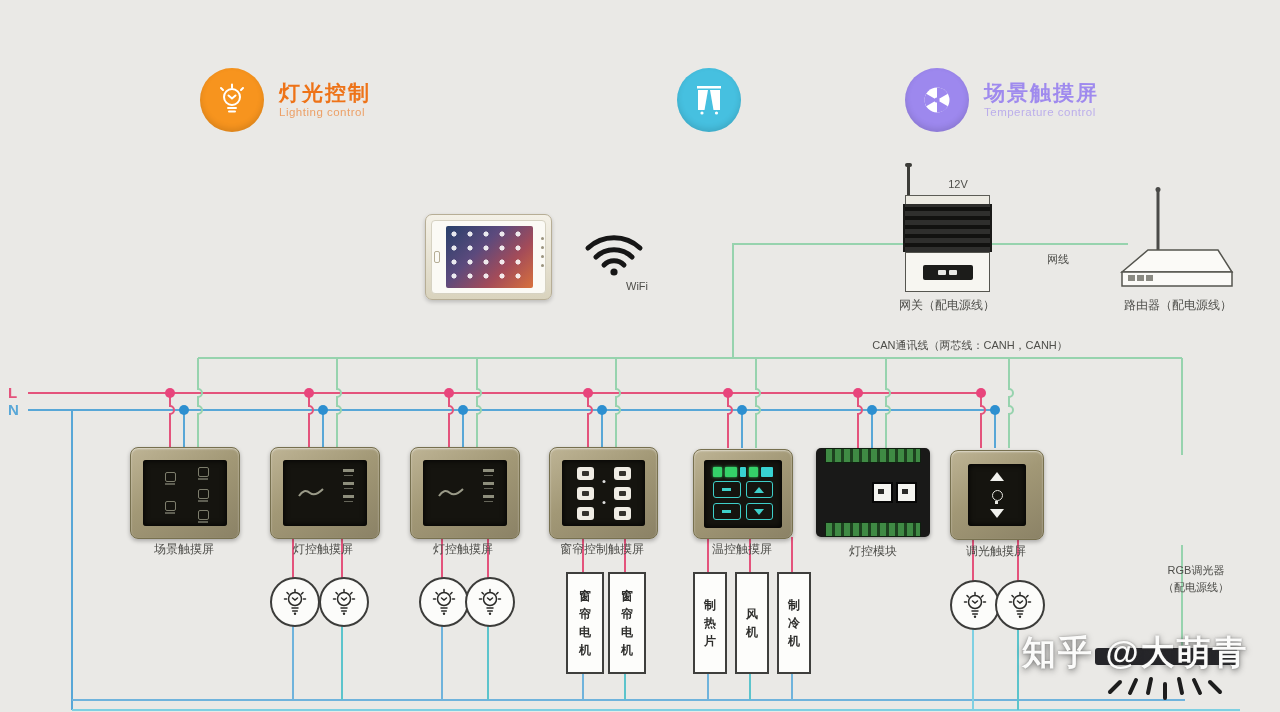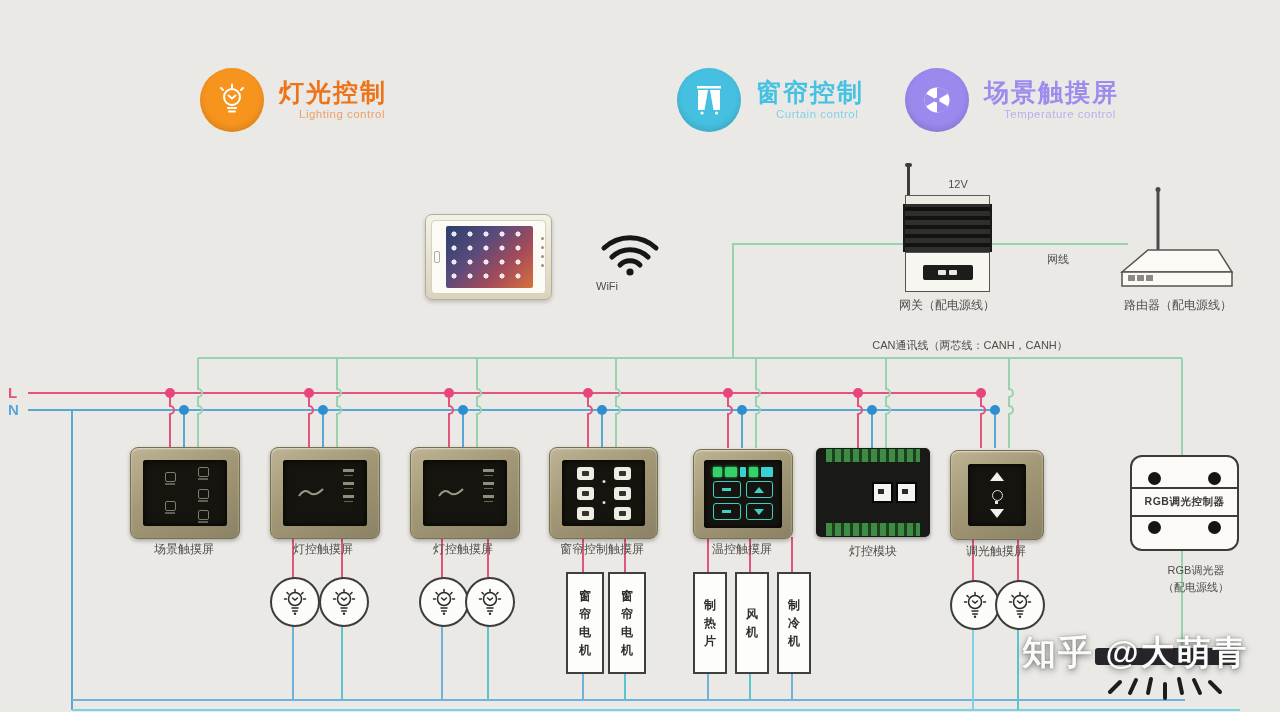--- a/index.html
+++ b/index.html
@@ -15,35 +15,35 @@
   .w-bus2{stroke:var(--wire-bus2,#7fd0e2);}
   .w-teal{stroke:var(--wire-teal,#5cc4cc);}
   
   .lbl{position:absolute;transform:translateX(-50%);font-size:12px;color:#4e4e4a;white-space:nowrap;}
   .lbl.small{font-size:11px;}
   .lbl.bold{font-weight:400;}
   .ln-label{position:absolute;font-size:15px;font-weight:700;}
   
   .legend-item{position:absolute;display:flex;align-items:center;gap:15px;}
   .lg-circle{width:64px;height:64px;border-radius:50%;display:flex;align-items:center;justify-content:center;flex:0 0 auto;box-shadow:inset 0 -3px 6px rgba(0,0,0,.12);}
-  .lg-title{font-size:25px;font-weight:700;letter-spacing:2px;line-height:1;}
-  .lg-sub{font-size:11.5px;opacity:.62;margin-top:3px;letter-spacing:.5px;margin-left:20px;}
+  .lg-title{font-size:21px;font-weight:700;letter-spacing:2px;line-height:1;}
+  .lg-sub{font-size:11.5px;opacity:.62;margin-top:3px;letter-spacing:.5px;}
   
   .tablet{position:absolute;left:425px;top:214px;width:125px;height:84px;border-radius:7px;background:linear-gradient(#f4f1e7,#d9d3bd);border:1px solid #b7ae96;box-shadow:0 2px 4px rgba(0,0,0,.2);}
   .tab-bezel{position:absolute;inset:5px;background:#fbfaf5;border:1px solid #d6d2c2;border-radius:4px;}
   .tab-screen{position:absolute;left:20px;right:18px;top:11px;bottom:11px;border-radius:2px;
     background:linear-gradient(135deg,#28406a 0%,#5c4a7d 38%,#a34b59 68%,#d8713c 100%);}
   .tab-screen::after{content:"";position:absolute;inset:4px;
     background-image:radial-gradient(circle 2.6px at 4px 4px,rgba(255,255,255,.88) 0 2.3px,transparent 2.8px);
     background-size:16px 14px;}
   .tab-dots{position:absolute;right:7px;top:22px;display:flex;flex-direction:column;gap:6px;}
   .tab-dots i{width:3px;height:3px;border-radius:50%;background:#9a937e;}
   .tab-home{position:absolute;left:8px;top:36px;width:4px;height:10px;border:1px solid #b5ad95;border-radius:2px;}
   
-  .wifi{position:absolute;left:596px;top:226px;width:68px;text-align:left;}
+  .wifi{position:absolute;left:580px;top:226px;width:68px;text-align:right;}
   
   .gateway{position:absolute;left:903px;top:166px;width:89px;height:126px;}
   .gw-ant{position:absolute;left:4px;top:0;width:3px;height:32px;background:#3c3c38;}
   .gw-ant::before{content:"";position:absolute;left:-2px;top:-3px;width:7px;height:4px;background:#3c3c38;border-radius:2px;}
   .gw-cap{position:absolute;left:2px;top:29px;right:2px;height:9px;background:#eceae2;border:1px solid #5c5c56;}
   .gw-fins{position:absolute;left:0;top:38px;right:0;height:48px;background:repeating-linear-gradient(0deg,#2f2f2d 0 5px,#121210 5px 9px);border-left:2px solid #1a1a18;border-right:2px solid #1a1a18;}
   .gw-base{position:absolute;left:2px;top:86px;right:2px;height:38px;background:#f7f6f1;border:1px solid #55554f;display:flex;align-items:center;justify-content:center;}
   .gw-badge{width:50px;height:15px;background:#1c1c1a;border-radius:2px;display:flex;align-items:center;justify-content:center;gap:3px;}
   .gw-badge i{width:8px;height:5px;background:#e8e8e4;border-radius:1px;}
   
@@ -203,24 +203,20 @@
   <div class="legend-item" style="left:677px;top:68px">
     <span class="lg-circle" style="background: rgb(70, 192, 224);">
       <svg width="36" height="36" viewBox="0 0 36 36" fill="#fff">
           <rect x="6" y="4" width="24" height="2.5"></rect>
         <polygon points="7,8 17,8 13.5,28 7,28"></polygon>
           <polygon points="19,8 29,8 29,28 22.5,28"></polygon>
         <circle cx="11" cy="31" r="1.6"></circle>
           <circle cx="25.5" cy="31" r="1.6"></circle>
         </svg>
     </span>
-    <span>
-      <div class="lg-title" style="color: rgb(69, 194, 226);">窗帘控制</div>
-      <div class="lg-sub" style="color: rgb(69, 194, 226);">Curtain control</div>
-    </span>
   </div>
   <div class="legend-item" style="left:905px;top:68px">
     <span class="lg-circle" style="background: rgb(157, 136, 238); color: rgb(157, 136, 238);">
       <svg width="36" height="36" viewBox="0 0 36 36">
           <circle cx="18" cy="18" r="12.5" fill="#fff"></circle>
         <path fill="currentColor" d="M18 18 L18 5.5 A12.5 12.5 0 0 1 28.8 11.8 Z"></path>
         <path fill="currentColor" d="M18 18 L18 5.5 A12.5 12.5 0 0 1 28.8 11.8 Z" transform="rotate(120 18 18)"></path>
         <path fill="currentColor" d="M18 18 L18 5.5 A12.5 12.5 0 0 1 28.8 11.8 Z" transform="rotate(240 18 18)"></path>
         <circle cx="18" cy="18" r="2.6" fill="currentColor"></circle>
         </svg>
@@ -371,29 +367,20 @@
   </div>
 
   <div class="lbl" style="left:184px;top:541px">场景触摸屏</div>
   <div class="lbl" style="left:323px;top:541px">灯控触摸屏</div>
   <div class="lbl" style="left:463px;top:541px">灯控触摸屏</div>
   <div class="lbl" style="left:602px;top:541px">窗帘控制触摸屏</div>
   <div class="lbl bold" style="left:742px;top:541px">温控触摸屏</div>
   <div class="lbl" style="left:873px;top:543px">灯控模块</div>
   <div class="lbl" style="left:996px;top:543px">调光触摸屏</div>
 
-  <div class="rgbbox">
-    <i class="hline" style="top:30px"></i>
-      <i class="hline" style="top:58px"></i>
-    <span class="rdot" style="left:16px;top:15px"></span>
-      <span class="rdot" style="left:76px;top:15px"></span>
-    <span class="rdot" style="left:16px;top:64px"></span>
-      <span class="rdot" style="left:76px;top:64px"></span>
-    <div class="rgb-label">RGB调光控制器</div>
-  </div>
   <div class="note2" style="left:1196px;top:562px">
     <div>RGB调光器</div>
     <div>（配电源线）</div>
   </div>
 
   <div class="bulb" style="left:270px;top:577px">
     <svg width="24" height="28" viewBox="0 0 24 28">
         <g stroke="#2a2a28" fill="none" stroke-width="1.5" stroke-linecap="round">
           <circle cx="12" cy="11" r="6.5"></circle>
           <path d="M9 20h6M9.7 23h4.6"></path>

